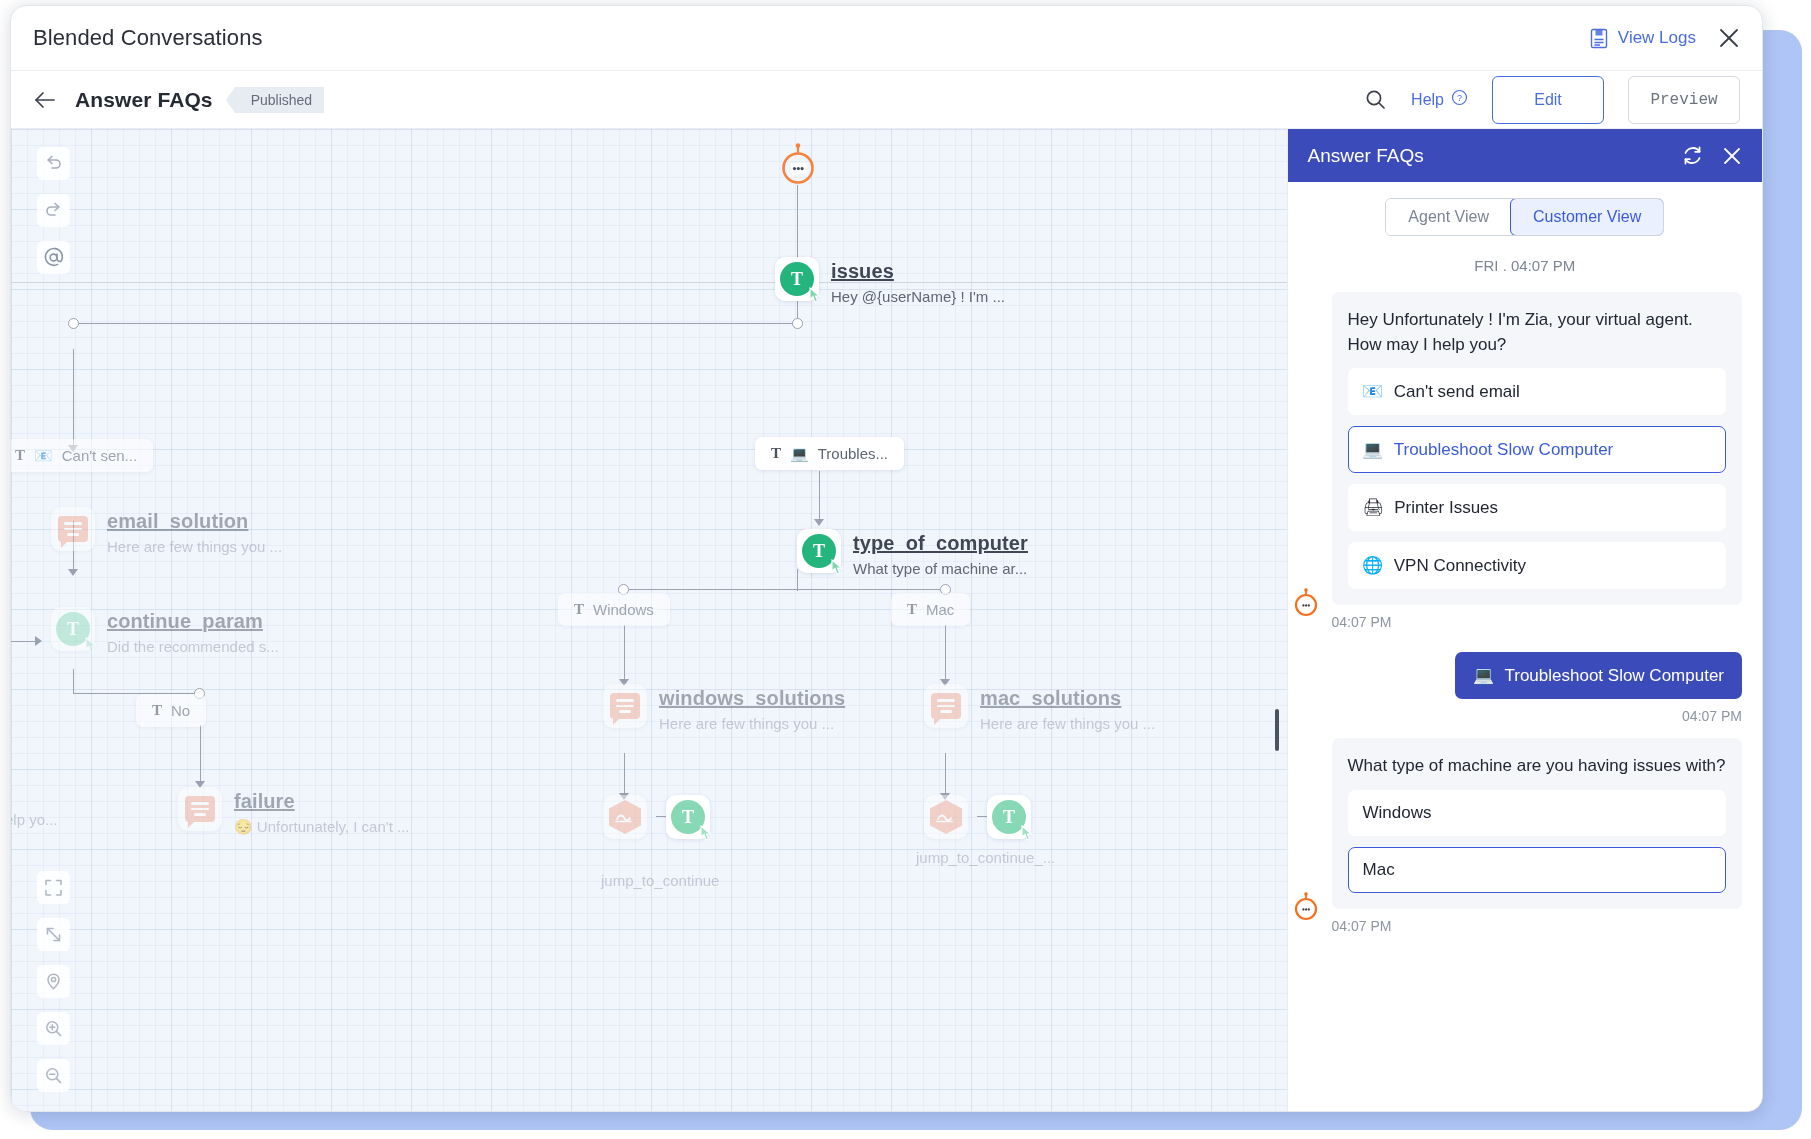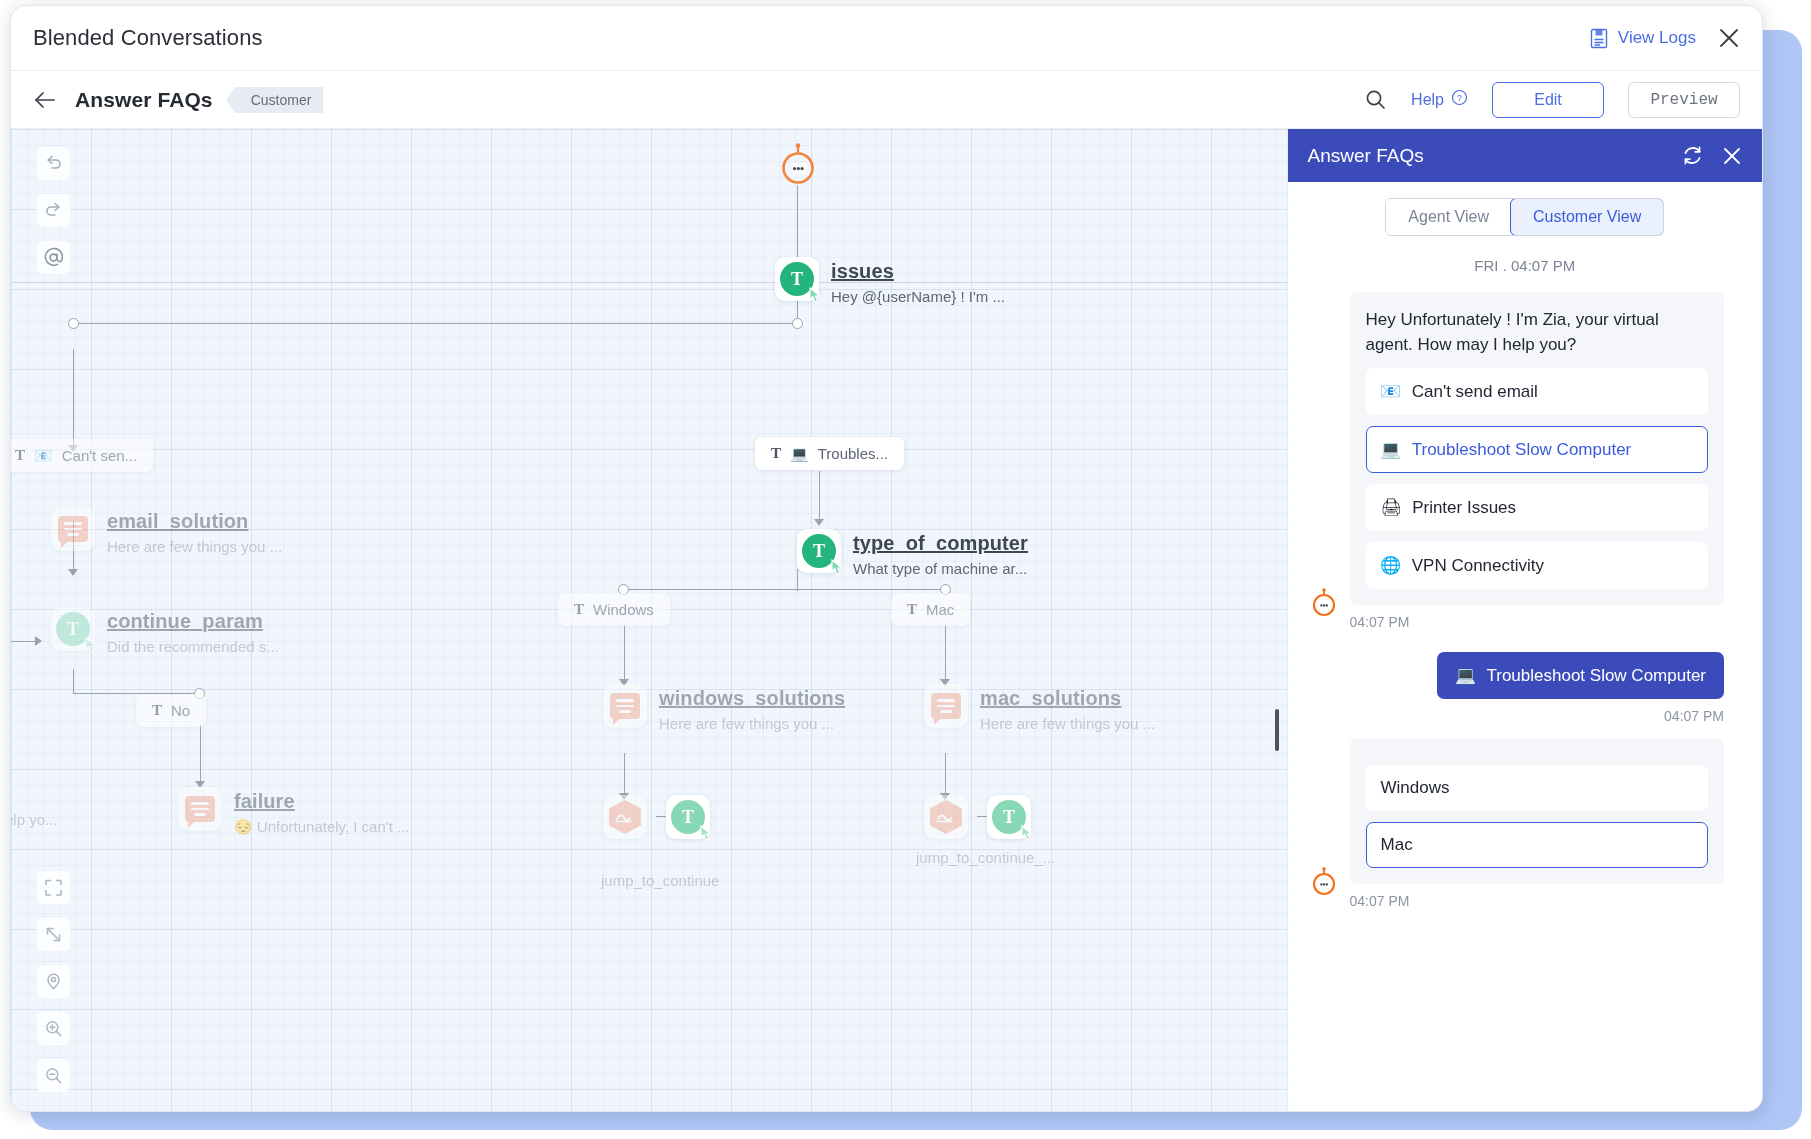--- a/index.html
+++ b/index.html
@@ -79,21 +79,21 @@
     position:absolute; left:-8px; top:0;
     border-top: 13px solid transparent;
     border-bottom: 13px solid transparent;
     border-right: 9px solid #e7ebf2;
   }
   .subheader-right {
     margin-left: auto; display: flex; align-items: center; gap: 24px;
   }
   .help-link { color:#4a6ee0; font-size:16px; display:flex; align-items:center; gap:7px; cursor:pointer;}
   .btn {
-    height: 36px; min-width: 112px;
+    height: 48px; min-width: 112px;
     border-radius: 6px;
     display: flex; align-items: center; justify-content: center;
     font-size: 16px; cursor: pointer;
     background: #fff;
   }
   .btn-edit { border: 1.5px solid #4a6ee0; color: #4a6ee0; }
   .btn-preview { border: 1px solid #d4d9e2; color: #6d7480; font-family: Liberation Mono, monospace; }
   .search-ic{cursor:pointer;display:flex;}
 
   
@@ -259,21 +259,21 @@
     padding: 9px 22px; font-size: 16px; color:#7c8494; cursor:pointer;
     background:#fff;
   }
   .seg-item.active {
     background:#eaf0fd; color:#3b5bdb; border:1.6px solid #3b5bdb;
     border-radius:6px; margin:-1px;
   }
   .chat-scroll {
     flex: 1;
     overflow: hidden;
-    padding: 0 38px;
+    padding: 0 20px;
     position: relative;
   }
   .daystamp { text-align:center; color:#7d8595; font-size:15px; padding: 6px 0 18px 0;}
   .msg-row { position: relative; margin-bottom: 4px; }
   .avatar-bot {
     position:absolute; left:-16px; bottom: 16px;
     width:26px;height:26px;
   }
   .bubble-bot {
     background:#f4f6fa;
@@ -345,21 +345,21 @@
     </div>
 
     <div class="subheader">
       <span class="back-arrow">
         <svg width="24" height="20" viewBox="0 0 24 20">
           <line x1="3" y1="10" x2="21" y2="10" stroke="#3a3f49" stroke-width="1.7" stroke-linecap="round"></line>
           <polyline points="10,3 3,10 10,17" fill="none" stroke="#3a3f49" stroke-width="1.7" stroke-linecap="round" stroke-linejoin="round"></polyline>
         </svg>
       </span>
       <span class="flow-title">Answer FAQs</span>
-      <span class="published-badge">Customer</span>
+      <span class="published-badge">Published</span>
 
       <div class="subheader-right">
         <span class="search-ic">
           <svg width="23" height="23" viewBox="0 0 23 23">
             <circle cx="10" cy="10" r="6.6" fill="none" stroke="#3a3f49" stroke-width="1.7"></circle>
             <line x1="15" y1="15" x2="20" y2="20" stroke="#3a3f49" stroke-width="1.7" stroke-linecap="round"></line>
           </svg>
         </span>
         <span class="help-link">
           <span>Help</span>
@@ -747,20 +747,21 @@
                 <line x1="14" y1="1.5" x2="14" y2="6" stroke="#f5711e" stroke-width="1.8" stroke-linecap="round"></line>
                 <circle cx="14" cy="2" r="1.8" fill="#f5711e"></circle>
                 <circle cx="14" cy="17" r="10" fill="none" stroke="#f5711e" stroke-width="2.2"></circle>
                 <path d="M9 13.5 h10 a2.2 2.2 0 0 1 2.2 2.2 v3.4 a2.2 2.2 0 0 1 -2.2 2.2 h-6 l-3 2.6 v-2.6 a2.2 2.2 0 0 1 -0.8 -2.2 v-3.4 a2.2 2.2 0 0 1 -0.2 -2.2 z" fill="#fff"></path>
                 <circle cx="11.4" cy="17.5" r="1.15" fill="#3a3f49"></circle>
                 <circle cx="14.1" cy="17.5" r="1.15" fill="#3a3f49"></circle>
                 <circle cx="16.8" cy="17.5" r="1.15" fill="#3a3f49"></circle>
               </svg>
             </span>
             <div class="bubble-bot">
+              <div class="bubble-text">What type of machine are you having issues with?</div>
               <div class="opt">
                 <span>Windows</span>
               </div>
               <div class="opt sel" style="color:#222733;">
                 <span>Mac</span>
               </div>
             </div>
             <div class="ts">04:07 PM</div>
           </div>
         </div>

